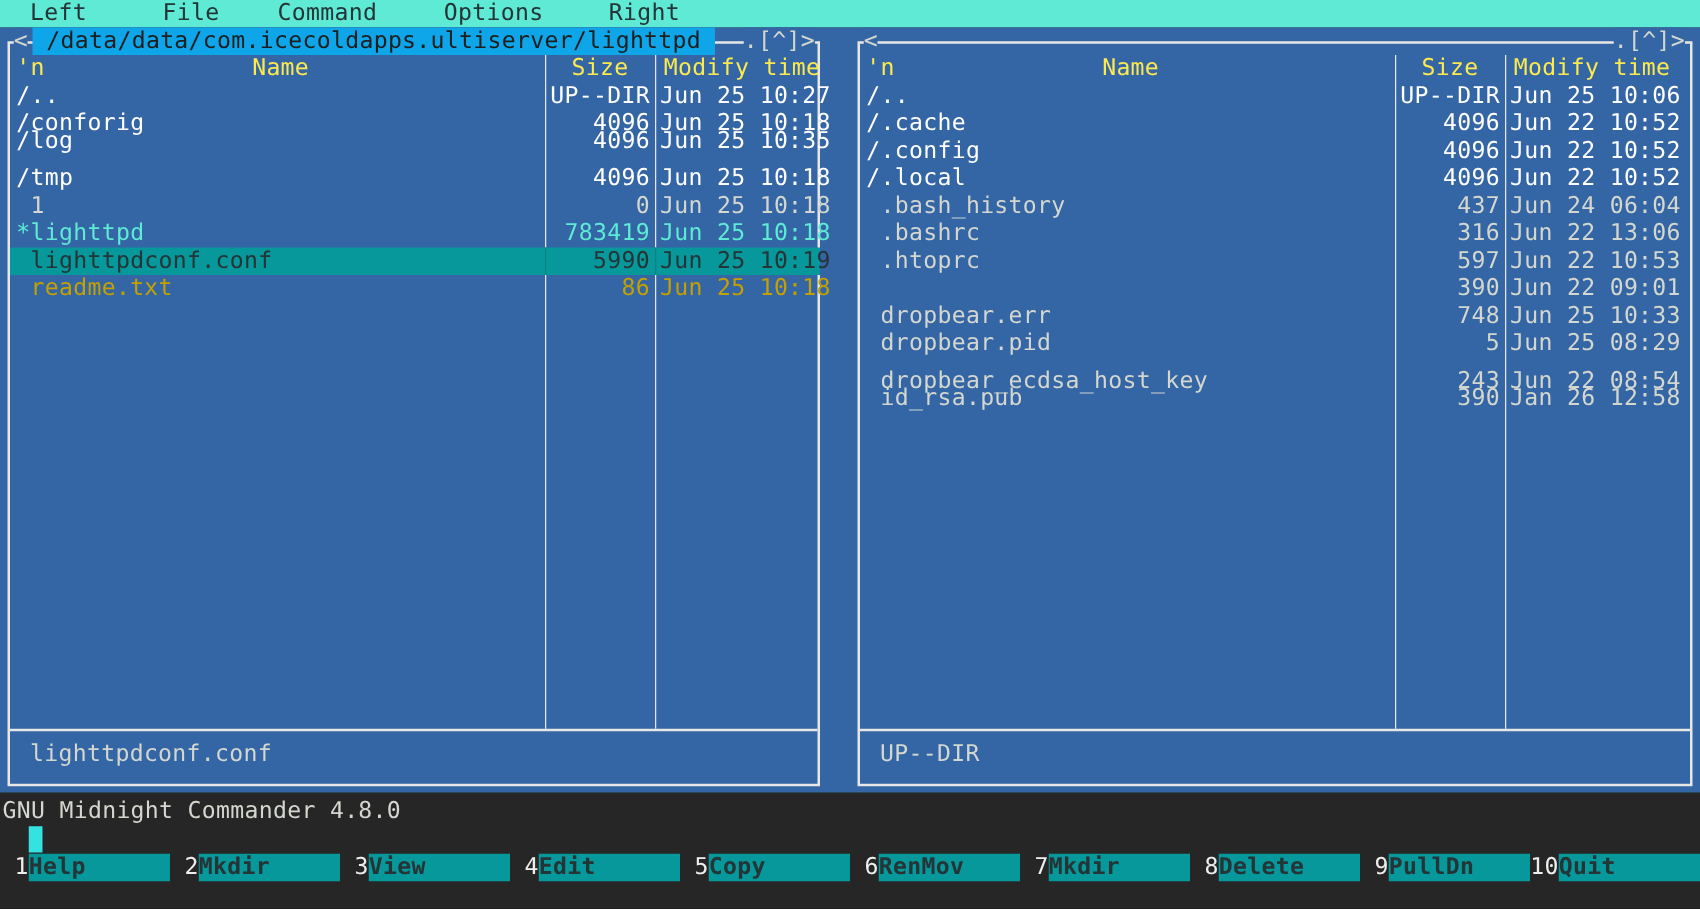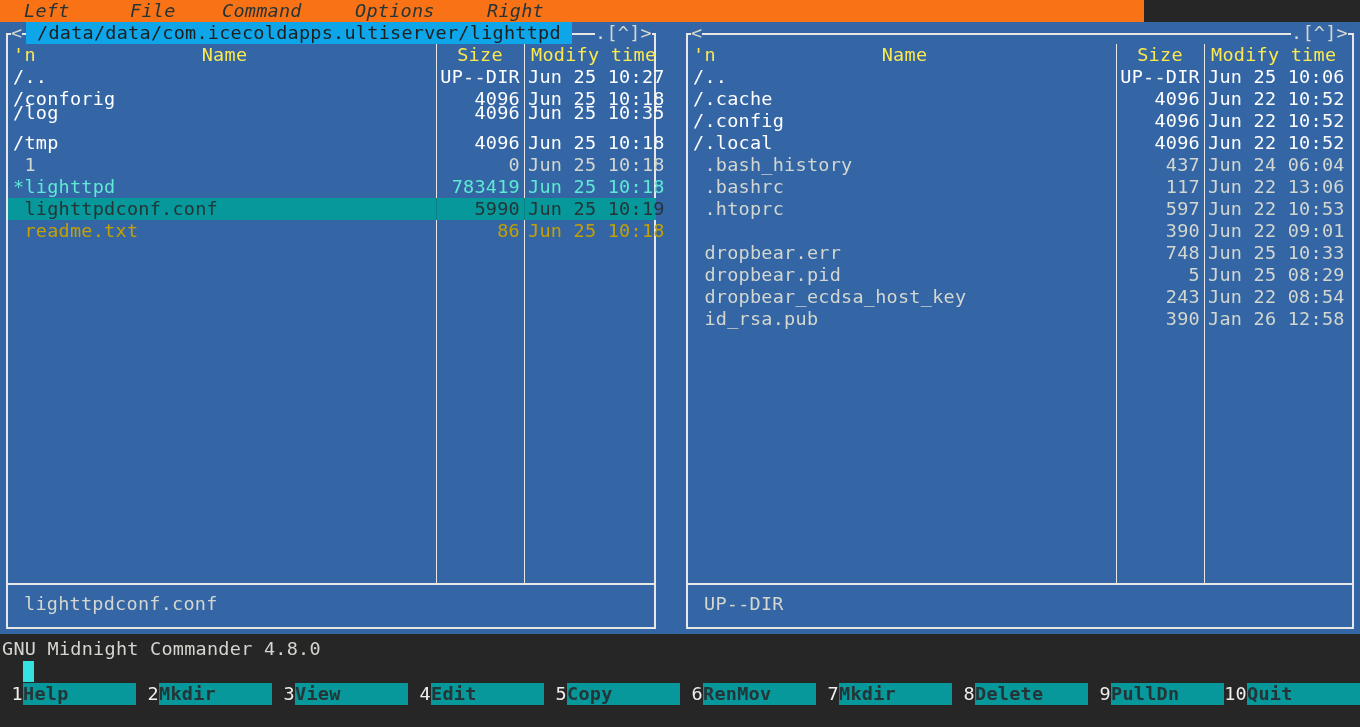--- a/index.html
+++ b/index.html
@@ -4,21 +4,21 @@
 <style>
   * { margin:0; padding:0; box-sizing:border-box; }
   body { background:#000; }
   .screen {
     position:relative; width:1360px; height:727px; overflow:hidden;
     background:#262626;
     font-family:"DejaVu Sans Mono", monospace;
     font-size:18.5px; line-height:22px; letter-spacing:0.25px;
   }
   
-  .menubar { position:absolute; left:0; top:0; width:1144px; height:22px; background:#f97316;font-style:italic; }
+  .menubar { position:absolute; left:0; top:0; width:1360px; height:22px; background:#5eead4; }
   .mitem { position:absolute; top:0; height:22px; color:#253436; cursor:default; }
   .m0{left:24px} .m1{left:130px} .m2{left:222px} .m3{left:355px} .m4{left:487px}
   
   .panel { position:absolute; top:22px; width:680px; height:612px; background:#3465A4; }
   .panel.left { left:0; } .panel.right { left:680px; }
   .frame { position:absolute; left:6px; top:11px; width:650px; height:596px; border:2px solid #E7E7E5; }
   .panel.right .frame { width:668px; }
   .tdec { position:absolute; top:0; height:22px; color:#D3D7CF; background:#3465A4; z-index:3; white-space:pre; }
   .tdec-l { left:11px; }
   .tdec-r { right:28px; }
@@ -166,21 +166,21 @@
           <span class="csize">4096</span>
           <span class="cdate">Jun 22 10:52</span>
         </div>
         <div class="row k-file" style="top: 88px;">
           <span class="cname"> .bash_history</span>
           <span class="csize">437</span>
           <span class="cdate">Jun 24 06:04</span>
         </div>
         <div class="row k-file" style="top: 110px;">
           <span class="cname"> .bashrc</span>
-          <span class="csize">117</span>
+          <span class="csize">316</span>
           <span class="cdate">Jun 22 13:06</span>
         </div>
         <div class="row k-file" style="top: 132px;">
           <span class="cname"> .htoprc</span>
           <span class="csize">597</span>
           <span class="cdate">Jun 22 10:53</span>
         </div>
         <div class="row k-file" style="top: 154px;">
           <span class="csize">390</span>
           <span class="cdate">Jun 22 09:01</span>
@@ -188,21 +188,21 @@
         <div class="row k-file" style="top: 176px;">
           <span class="cname"> dropbear.err</span>
           <span class="csize">748</span>
           <span class="cdate">Jun 25 10:33</span>
         </div>
         <div class="row k-file" style="top: 198px;">
           <span class="cname"> dropbear.pid</span>
           <span class="csize">5</span>
           <span class="cdate">Jun 25 08:29</span>
         </div>
-        <div class="row k-file" style="top: 220px;">
+        <div class="row k-file" style="top: 228px;">
           <span class="cname"> dropbear_ecdsa_host_key</span>
           <span class="csize">243</span>
           <span class="cdate">Jun 22 08:54</span>
         </div>
         <div class="row k-file" style="top: 242px;">
           <span class="cname"> id_rsa.pub</span>
           <span class="csize">390</span>
           <span class="cdate">Jan 26 12:58</span>
         </div>
       </div>

